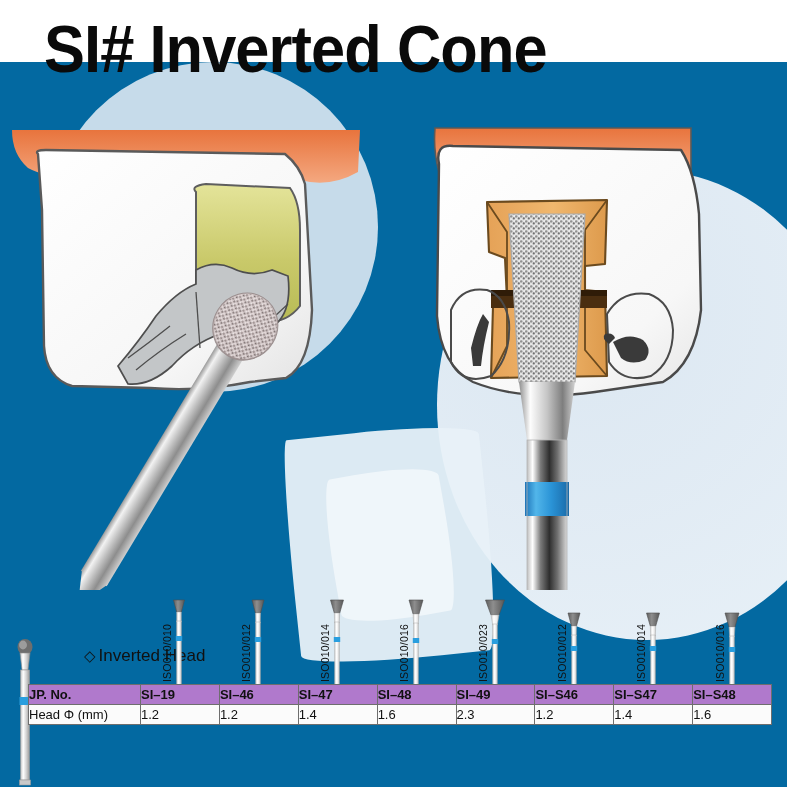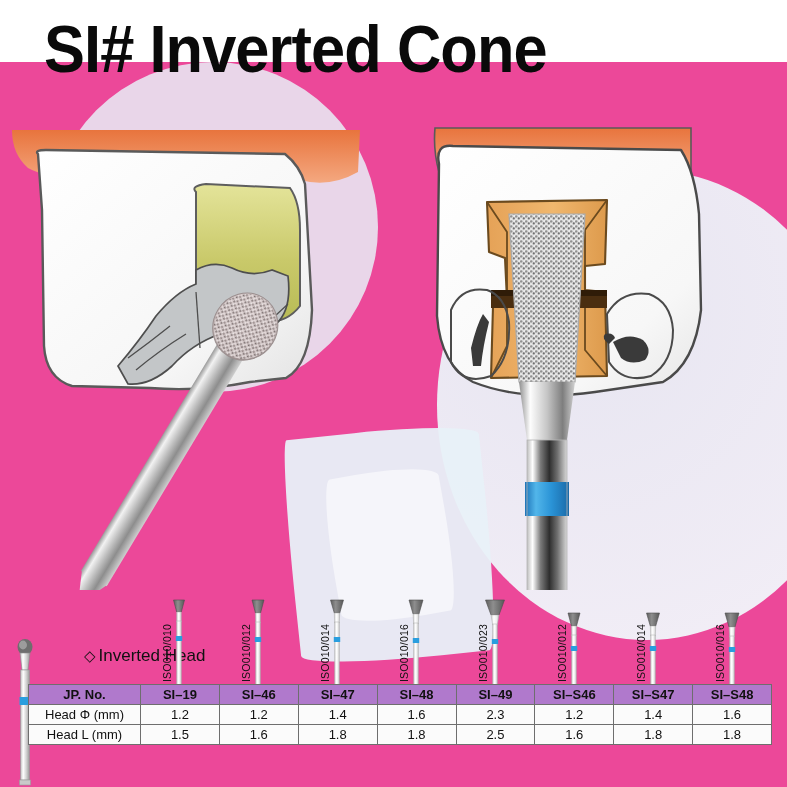--- a/index.html
+++ b/index.html
@@ -1,21 +1,21 @@
 <!DOCTYPE html>
 <html><head>
 <meta charset="utf-8">
 <style>
   html,body{margin:0;padding:0;}
   body{
     width:787px;height:787px;overflow:hidden;
     font-family:"Liberation Sans","DejaVu Sans",sans-serif;
     background:#ffffff;position:relative;
   }
-  #stage{position:absolute;inset:0;width:787px;height:787px;overflow:hidden;background:#ec4899;}
+  #stage{position:absolute;inset:0;width:787px;height:787px;overflow:hidden;background:#0369a1;}
 
   
   .bg-ellipse-right{
     position:absolute;right:-70px;top:170px;width:420px;height:470px;
     border-radius:50%;
     background:radial-gradient(circle at 35% 30%, #e7eef6 0%, #eef3f9 55%, #f4f8fc 100%);
     opacity:.95;
   }
   .bg-circle-top{
     position:absolute;left:48px;top:62px;width:330px;height:330px;border-radius:50%;
@@ -74,21 +74,21 @@
   .legend-bur{position:absolute;left:8px;top:636px;width:34px;height:151px;}
 
   
   .tbl{
     position:absolute;left:28px;top:684px;width:744px;
     border-collapse:collapse;table-layout:fixed;
     font-size:13px;color:#111;background:#fff;
   }
   .tbl td{
     border:1px solid #6e6e6e;
-    height:19px;line-height:18px;text-align:center;
+    height:19px;line-height:18px;
     padding:0;white-space:nowrap;overflow:hidden;
     font-family:"Liberation Sans","DejaVu Sans",sans-serif;
   }
   .tbl td.lbl{width:111px;font-weight:normal;}
   .tbl tr.r-jp td{background:#b079cc;font-weight:bold;}
   .tbl tr.r-ld td{background:#85c83c;font-weight:bold;}
   .tbl tr.r-data td{background:#fbfbfb;}
   .tbl tr.r-data td.lbl{background:#fbfbfb;}
 </style>
 </head>
@@ -464,27 +464,16 @@
         <td class="lbl">Head Φ (mm)</td>
         <td>1.2</td>
         <td>1.2</td>
         <td>1.4</td>
         <td>1.6</td>
         <td>2.3</td>
         <td>1.2</td>
         <td>1.4</td>
         <td>1.6</td>
       </tr>
-      <tr class="r-data">
-        <td class="lbl">Head L (mm)</td>
-        <td>1.5</td>
-        <td>1.6</td>
-        <td>1.8</td>
-        <td>1.8</td>
-        <td>2.5</td>
-        <td>1.6</td>
-        <td>1.8</td>
-        <td>1.8</td>
-      </tr>
     </tbody>
   </table>
 
 </div>
 
 </body></html>

